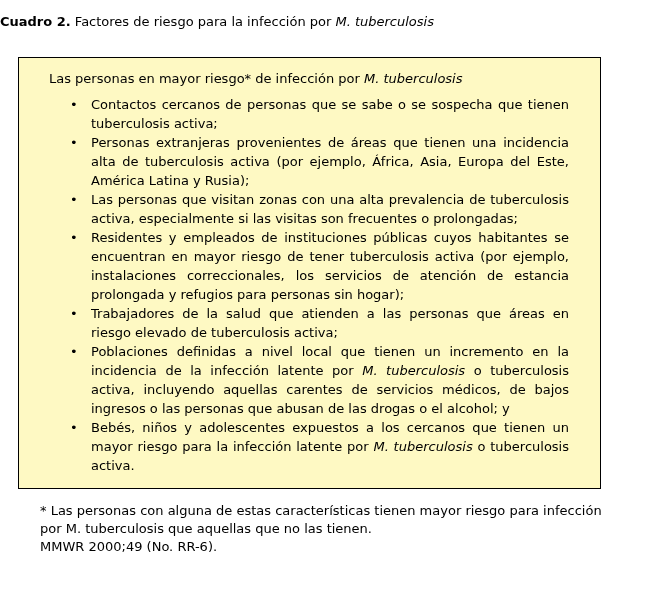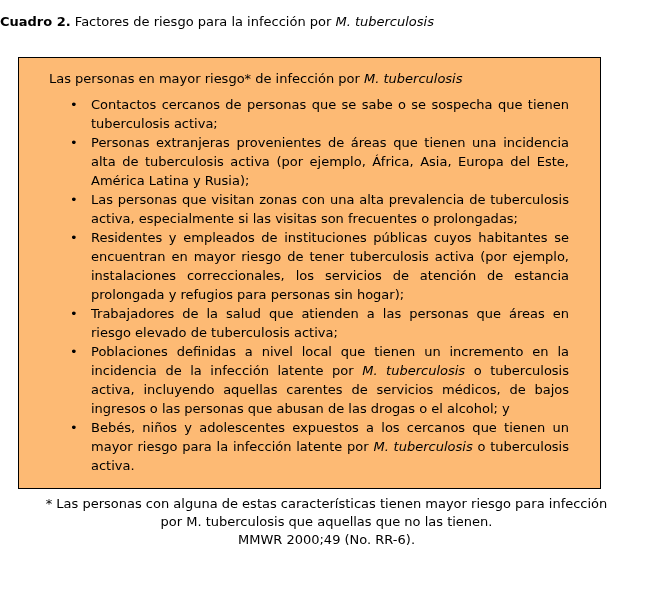--- a/index.html
+++ b/index.html
@@ -28,21 +28,21 @@
     text-align: left;
     line-height: 17px;
     white-space: nowrap;
   }
   .risk-box {
     box-sizing: border-box;
     margin: 27px 4px 0 18px;
     width: 583px;
     border: 1px solid var(--border, #000000);
     padding: 11px 0 13px 0;
-    background: #fdba74;
+    background: #fef9c3;
   }
   .box-header {
     margin: 0 30px 0 30px;
     line-height: 19px;
   }
   .bullet-list {
     list-style: none;
     margin: 7px 0 0 0;
     padding: 0;
   }
@@ -54,23 +54,23 @@
     text-align: justify;
     text-justify: inter-word;
   }
   .bullet-marker {
     position: absolute;
     left: 51px;
     top: 0;
     line-height: 19px;
   }
   .footnotes {
-    margin-top: 6px;
+    margin-top: 13px;
     padding: 0 40px;
-    text-align: center;
+    text-align: left;
     line-height: 18px;
   }
   .seg-b { font-weight: bold; }
   .seg-i { font-style: italic; }
 </style>
 </head>
 <body>
 
 <div class="page" style="--fg: #000000; --bg: #ffffff; --border: #000000;">
 

